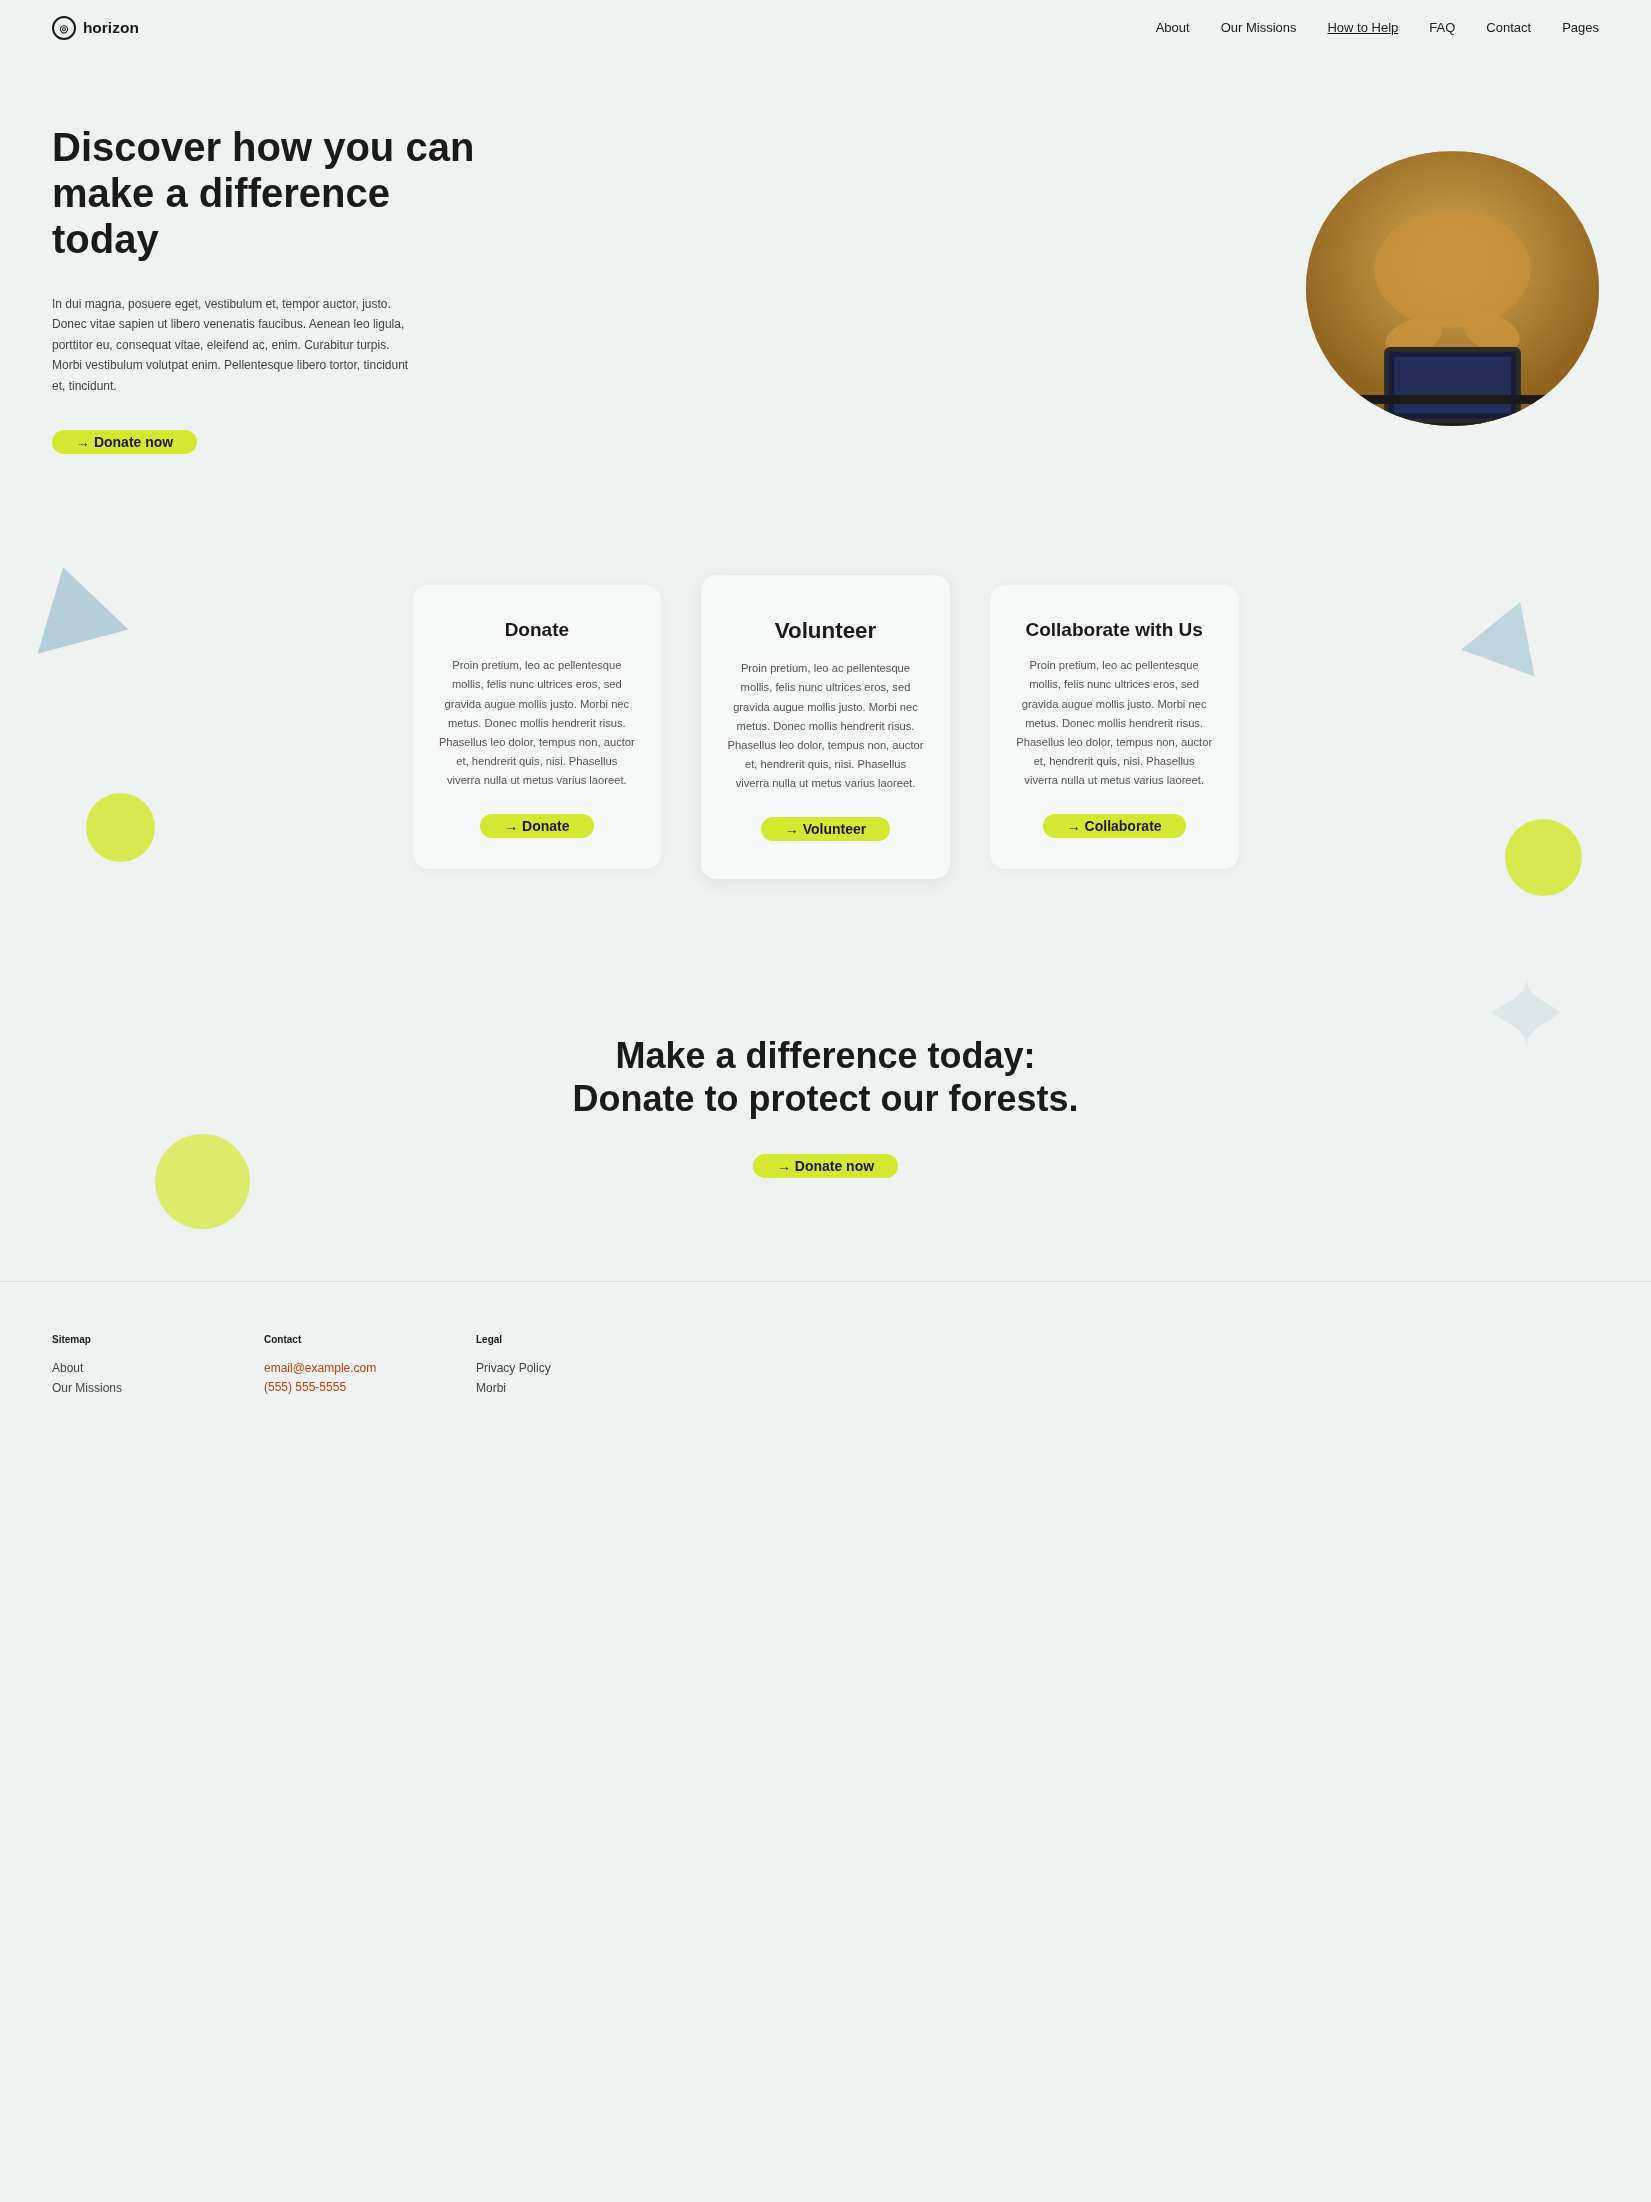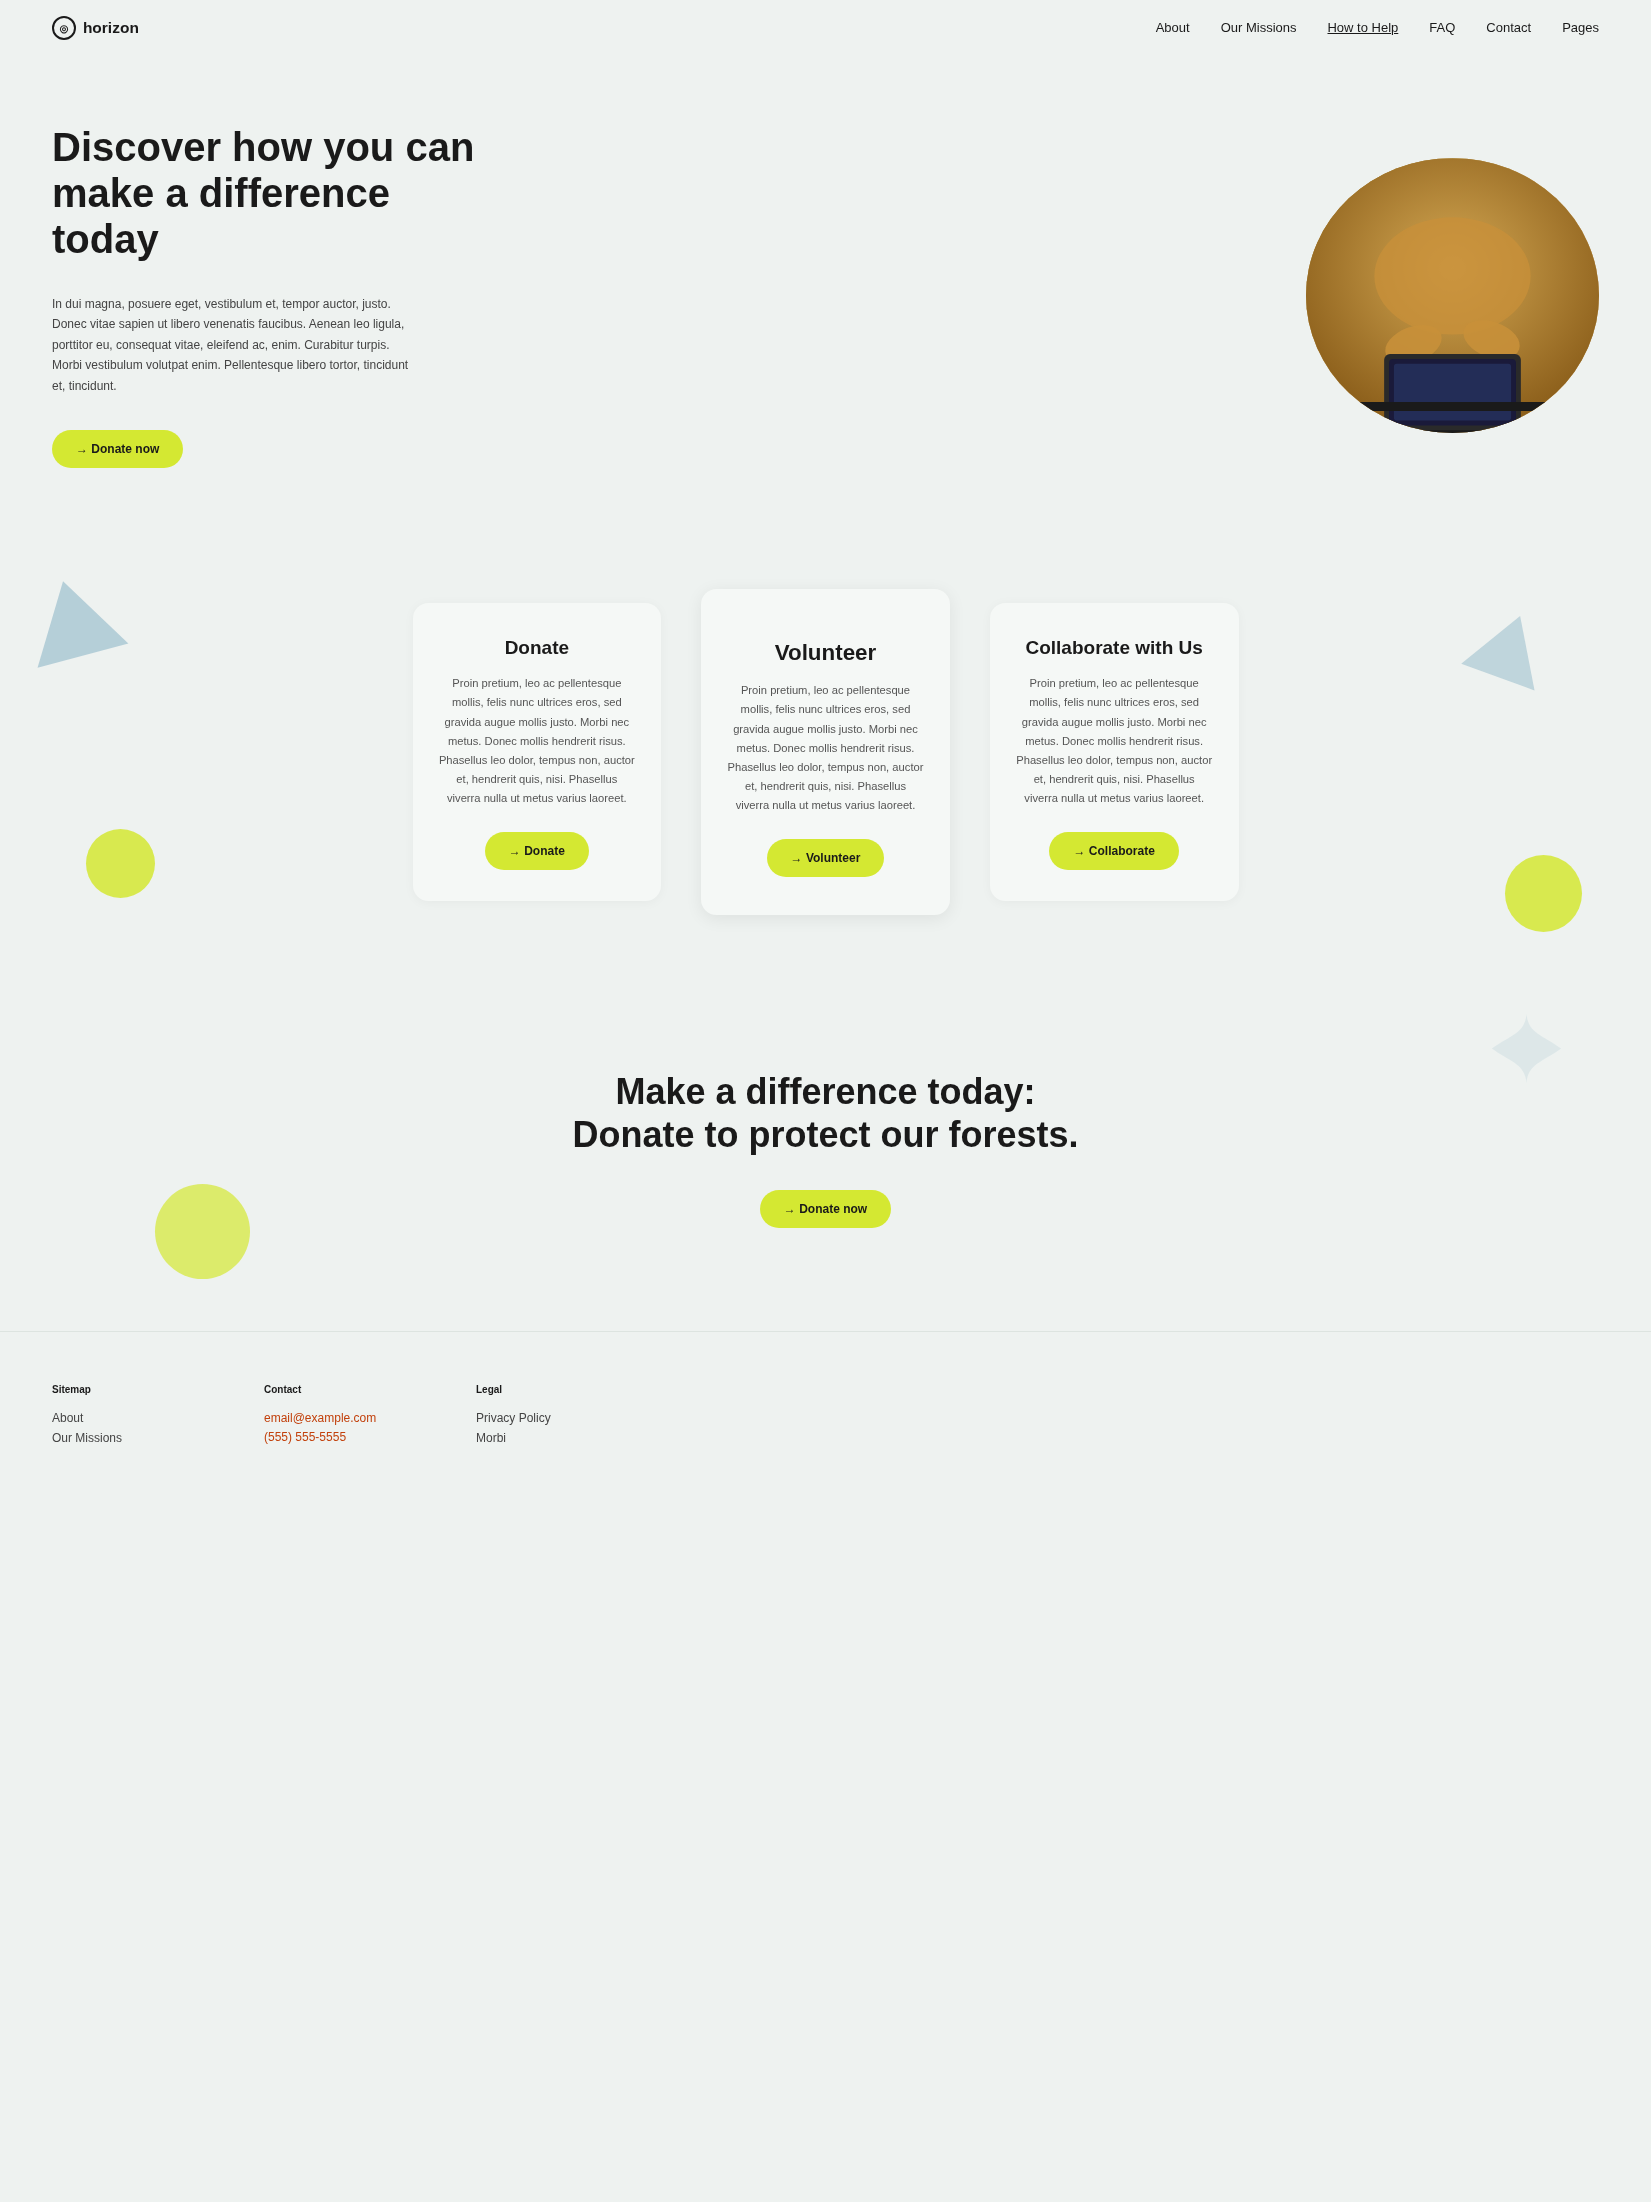--- a/index.html
+++ b/index.html
@@ -125,22 +125,22 @@
 
     
     .btn-primary {
       display: inline-flex;
       align-items: center;
       gap: 6.9px;
       background: #d4e832;
       color: #1a1a1a;
       border: none;
       border-radius: 26px;
-      padding: 12px 24px;
-      font-size: 12px;
+      padding: 4px 24px;
+      font-size: 14px;
       font-weight: 600;
       cursor: pointer;
       text-decoration: none;
     }
 
     
     .cards-section {
       padding: 52px 34px 69px;
       position: relative;
     }
@@ -180,21 +180,20 @@
       background: #f5f8f6;
       border-radius: 15.5px;
       padding: 43px 26px 38px;
       text-align: center;
       position: relative;
       box-shadow: 0 3.4px 17px rgba(0,0,0,0.07);
       z-index: 2;
     }
     .card-middle .card-title {
       font-size: 22.4px;
-      margin-top: 8px;
     }
 
     
     .deco-triangle-left {
       position: absolute;
       left: 26px;
       top: 43px;
       width: 0;
       height: 0;
       border-left: 47px solid transparent;

